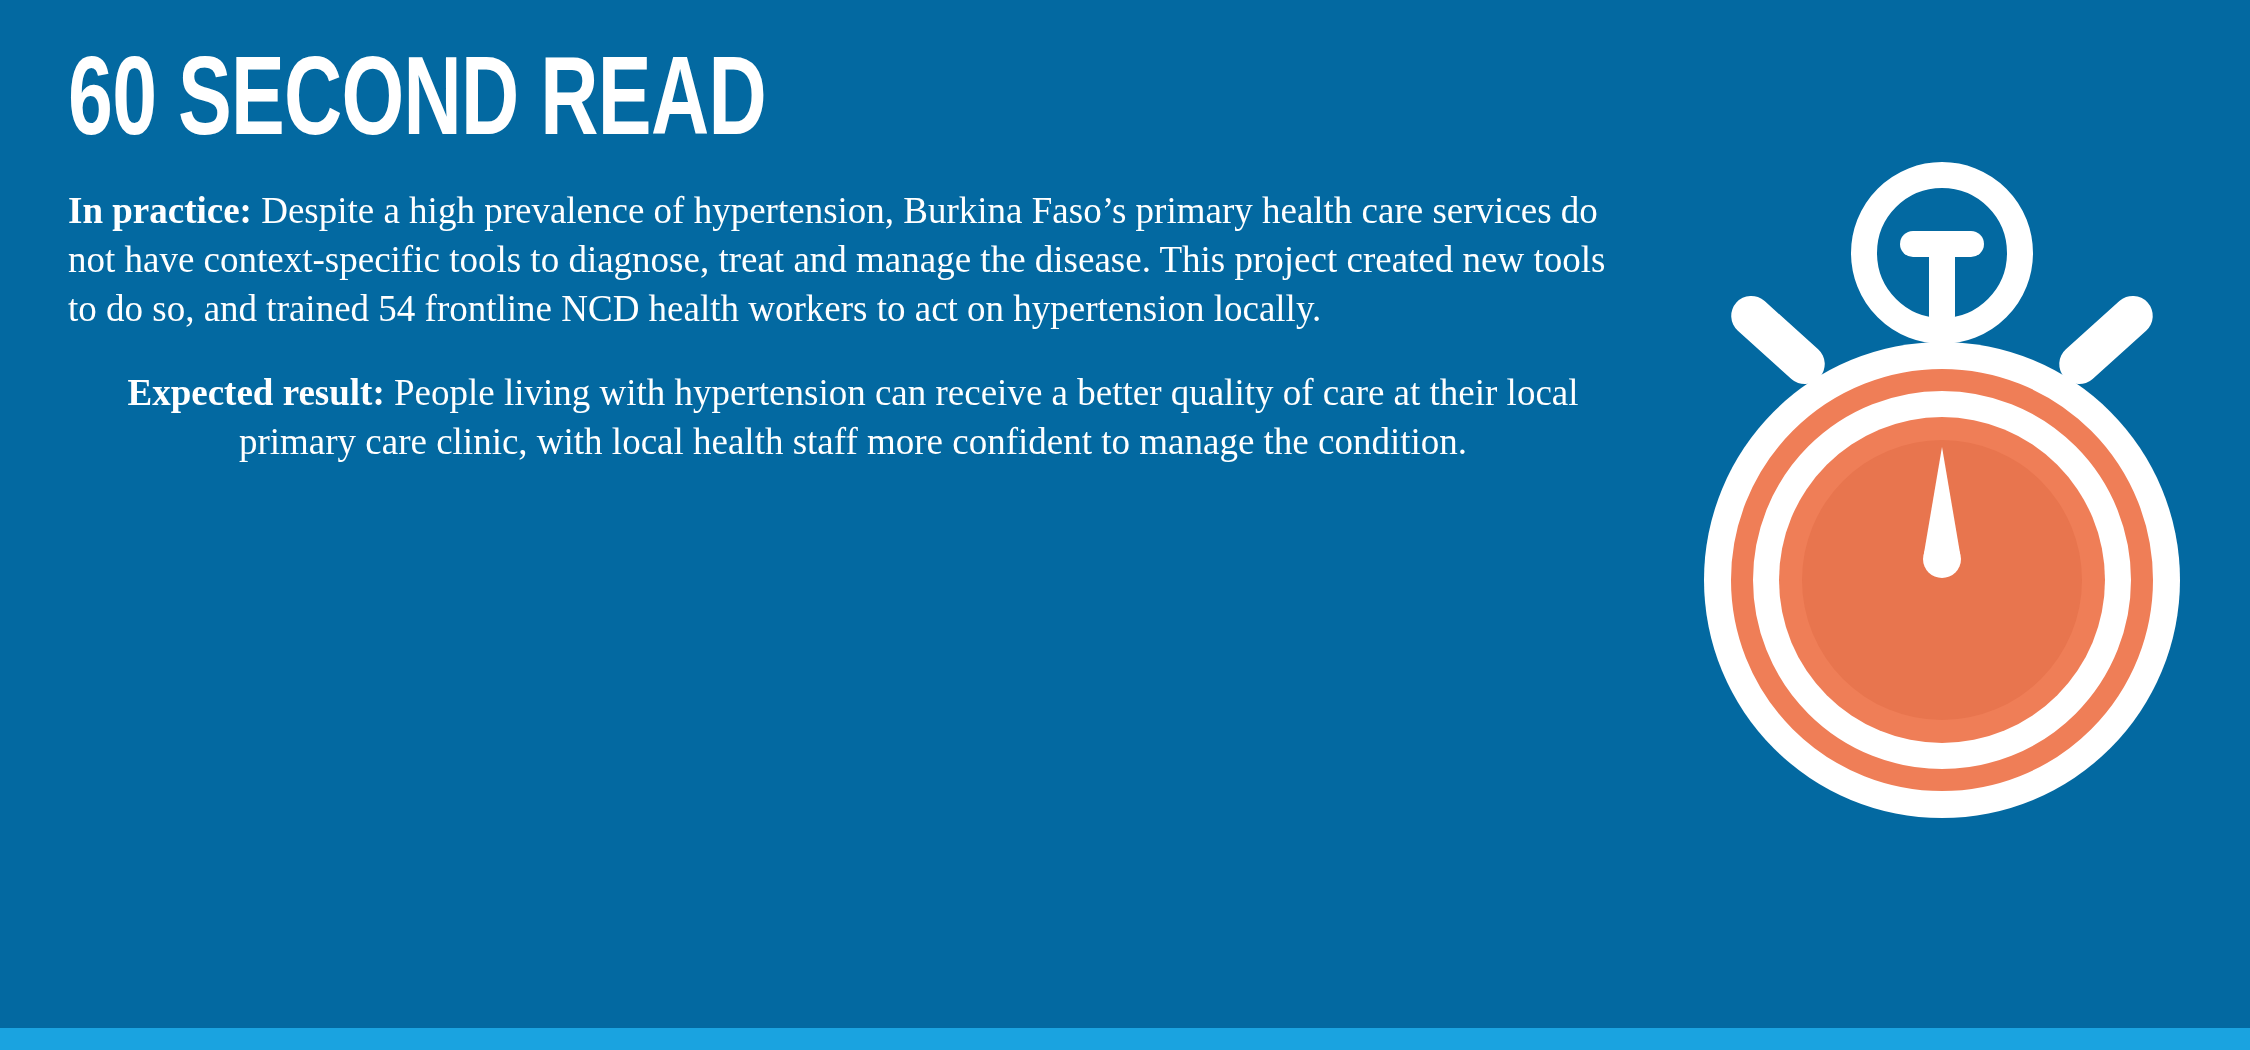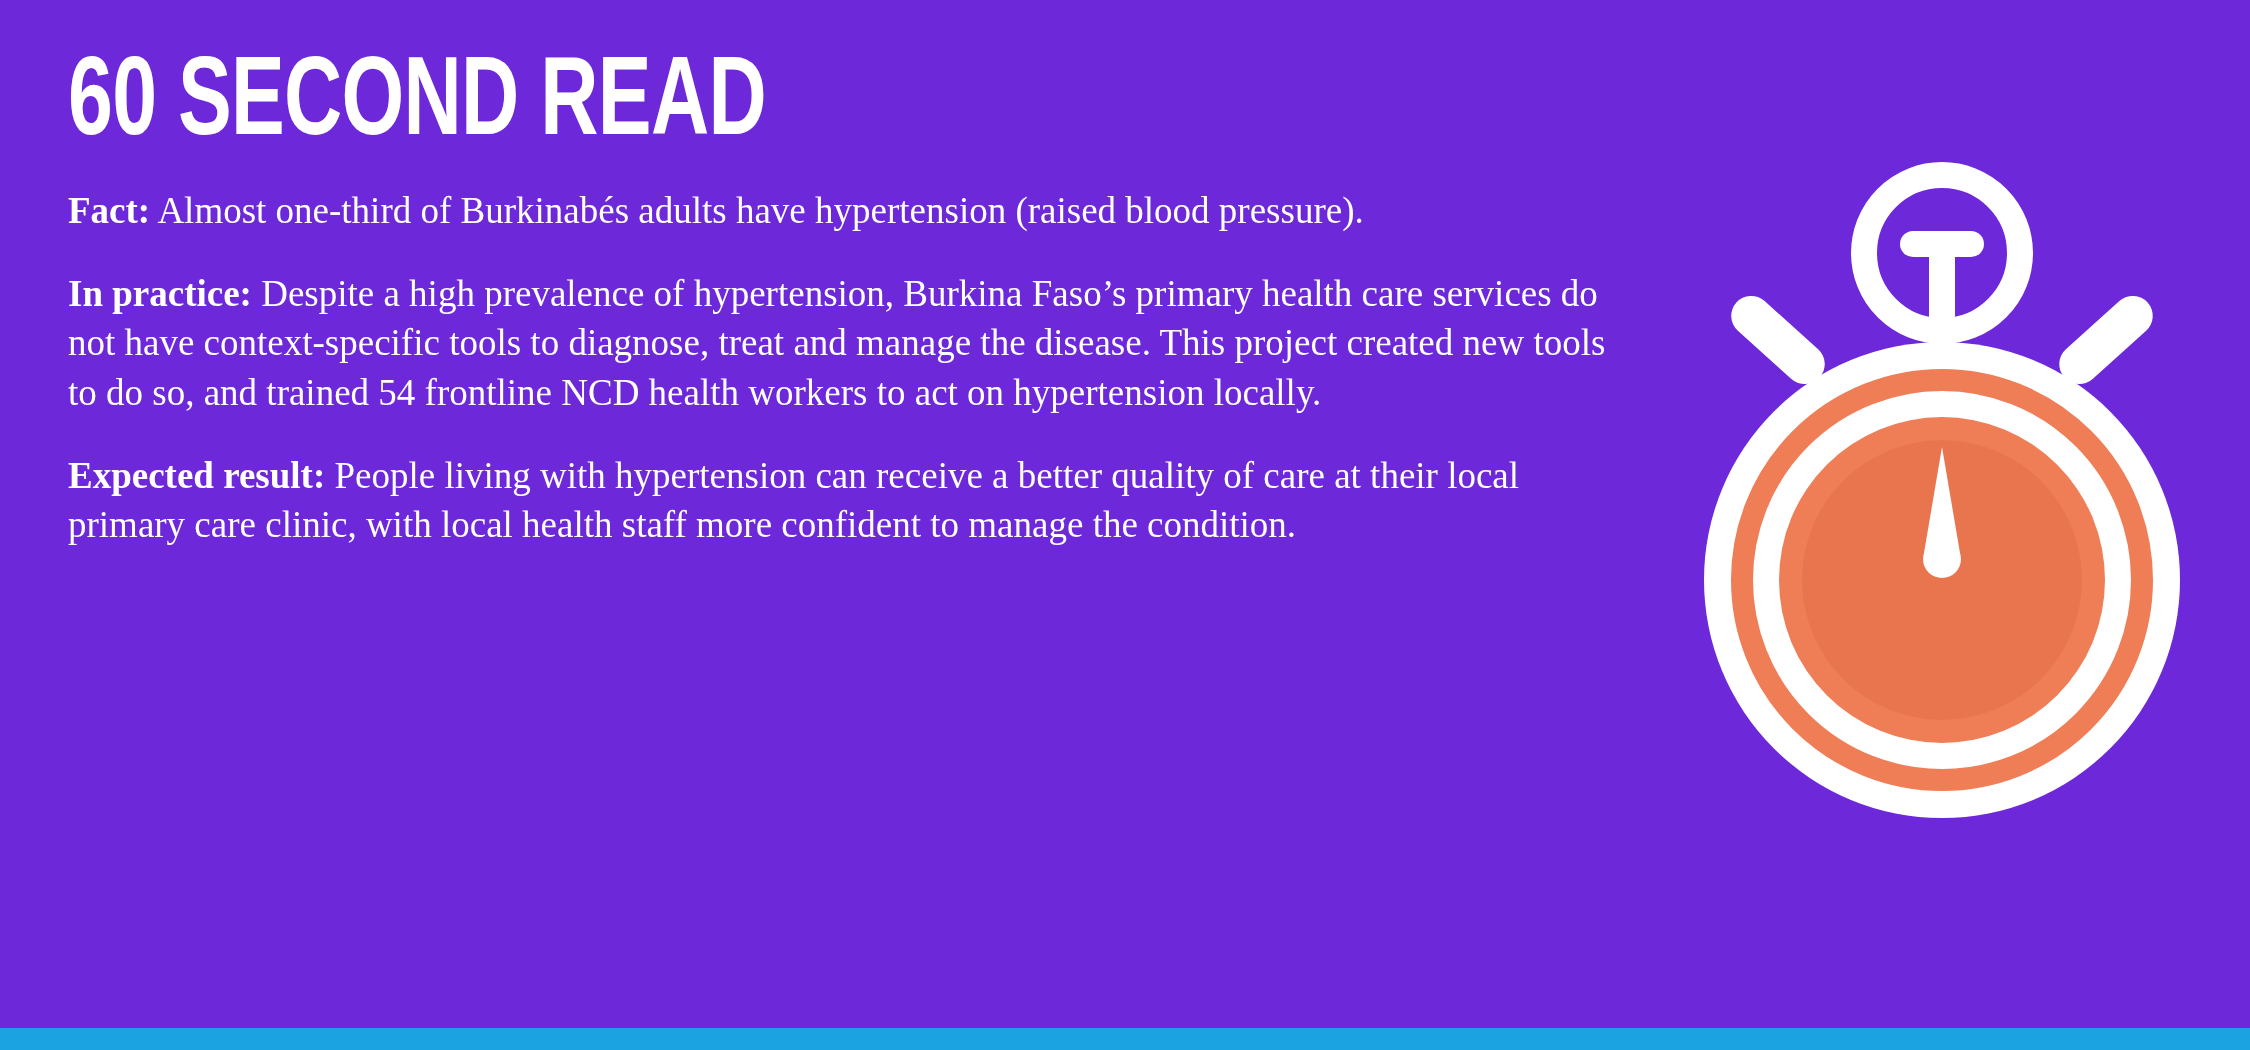--- a/index.html
+++ b/index.html
@@ -9,21 +9,21 @@
   body {
     width: 2250px;
     height: 1050px;
     overflow: hidden;
     font-family: "Liberation Serif", serif;
   }
   .card {
     position: relative;
     width: 2250px;
     height: 1050px;
-    background: #6d28d9;
+    background: #0369a1;
     box-sizing: border-box;
     overflow: hidden;
   }
   .content {
     position: absolute;
     left: 68px;
     top: 40px;
     width: 1640px;
   }
   .headline {
@@ -39,21 +39,21 @@
     white-space: nowrap;
   }
   .para {
     color: #ffffff;
     font-size: 37px;
     line-height: 1.33;
     margin: 0 0 34px 0;
     max-width: 1570px;
     font-family: "Liberation Serif", serif;
   }
-  .para:last-child { margin-bottom: 0; }
+  .para:last-child { margin-bottom: 0; text-align: center; }
   .lead {
     font-weight: bold;
   }
   .stopwatch {
     position: absolute;
     right: 58px;
     top: 155px;
     width: 500px;
     height: 700px;
   }
@@ -67,23 +67,20 @@
   }
 </style>
 </head>
 <body>
 
 <div class="card">
 
   <div class="content">
     <h1 class="headline">60 SECOND READ</h1>
 
-    <p class="para">
-      <span class="lead">Fact:</span><span> Almost one-third of Burkinabés adults have hypertension (raised blood pressure).</span>
-    </p>
 
 
     <p class="para">
       <span class="lead">In practice:</span><span> Despite a high prevalence of hypertension, Burkina Faso’s primary health care services do not have context-specific tools to diagnose, treat and manage the disease. This project created new tools to do so, and trained 54 frontline NCD health workers to act on hypertension locally.</span>
     </p>
 
     <p class="para">
       <span class="lead">Expected result:</span><span> People living with hypertension can receive a better quality of care at their local primary care clinic, with local health staff more confident to manage the condition.</span>
     </p>
   </div>

